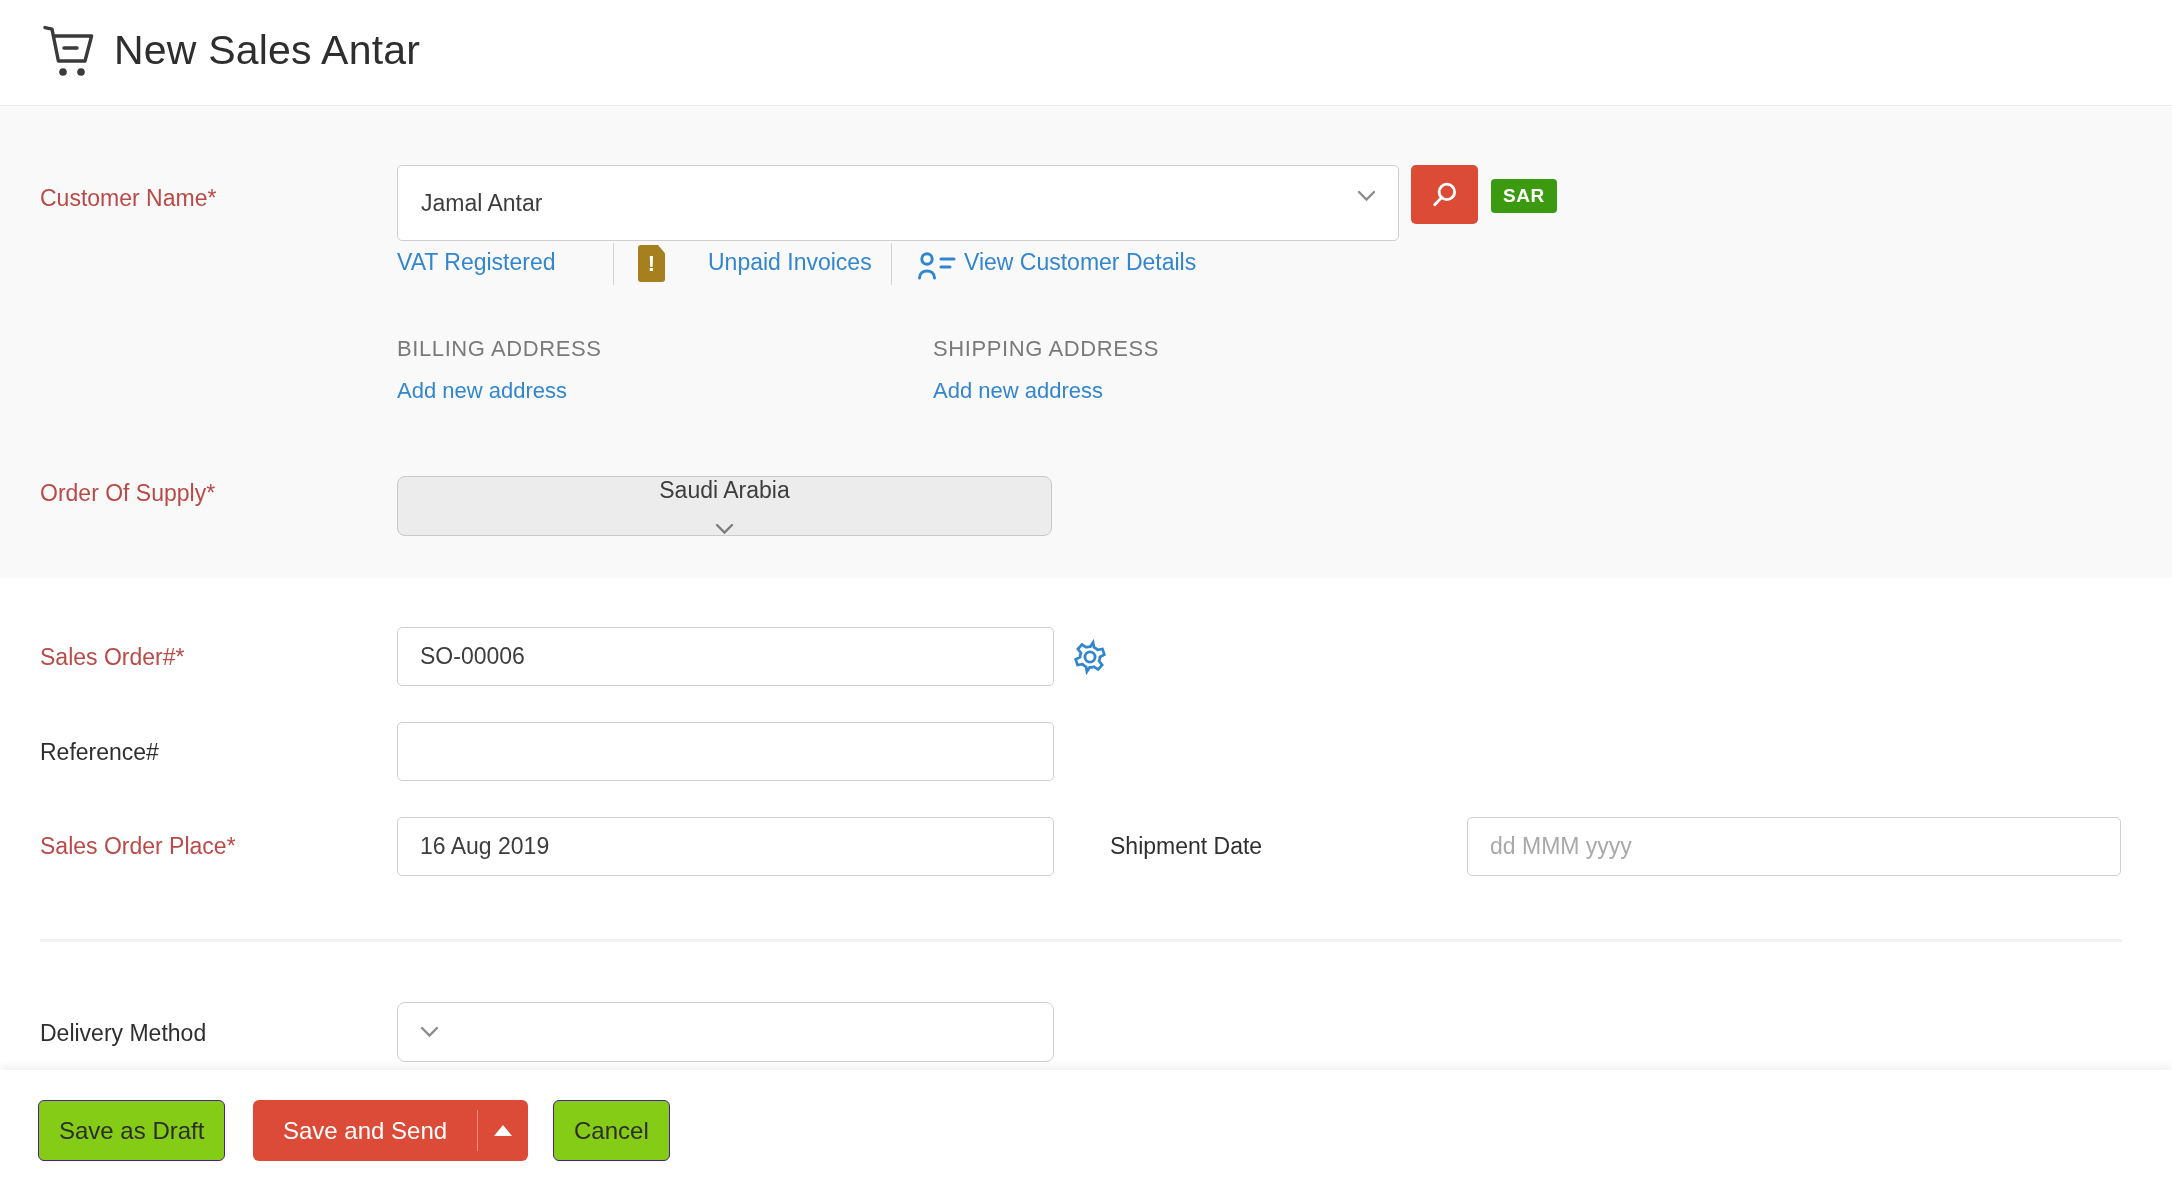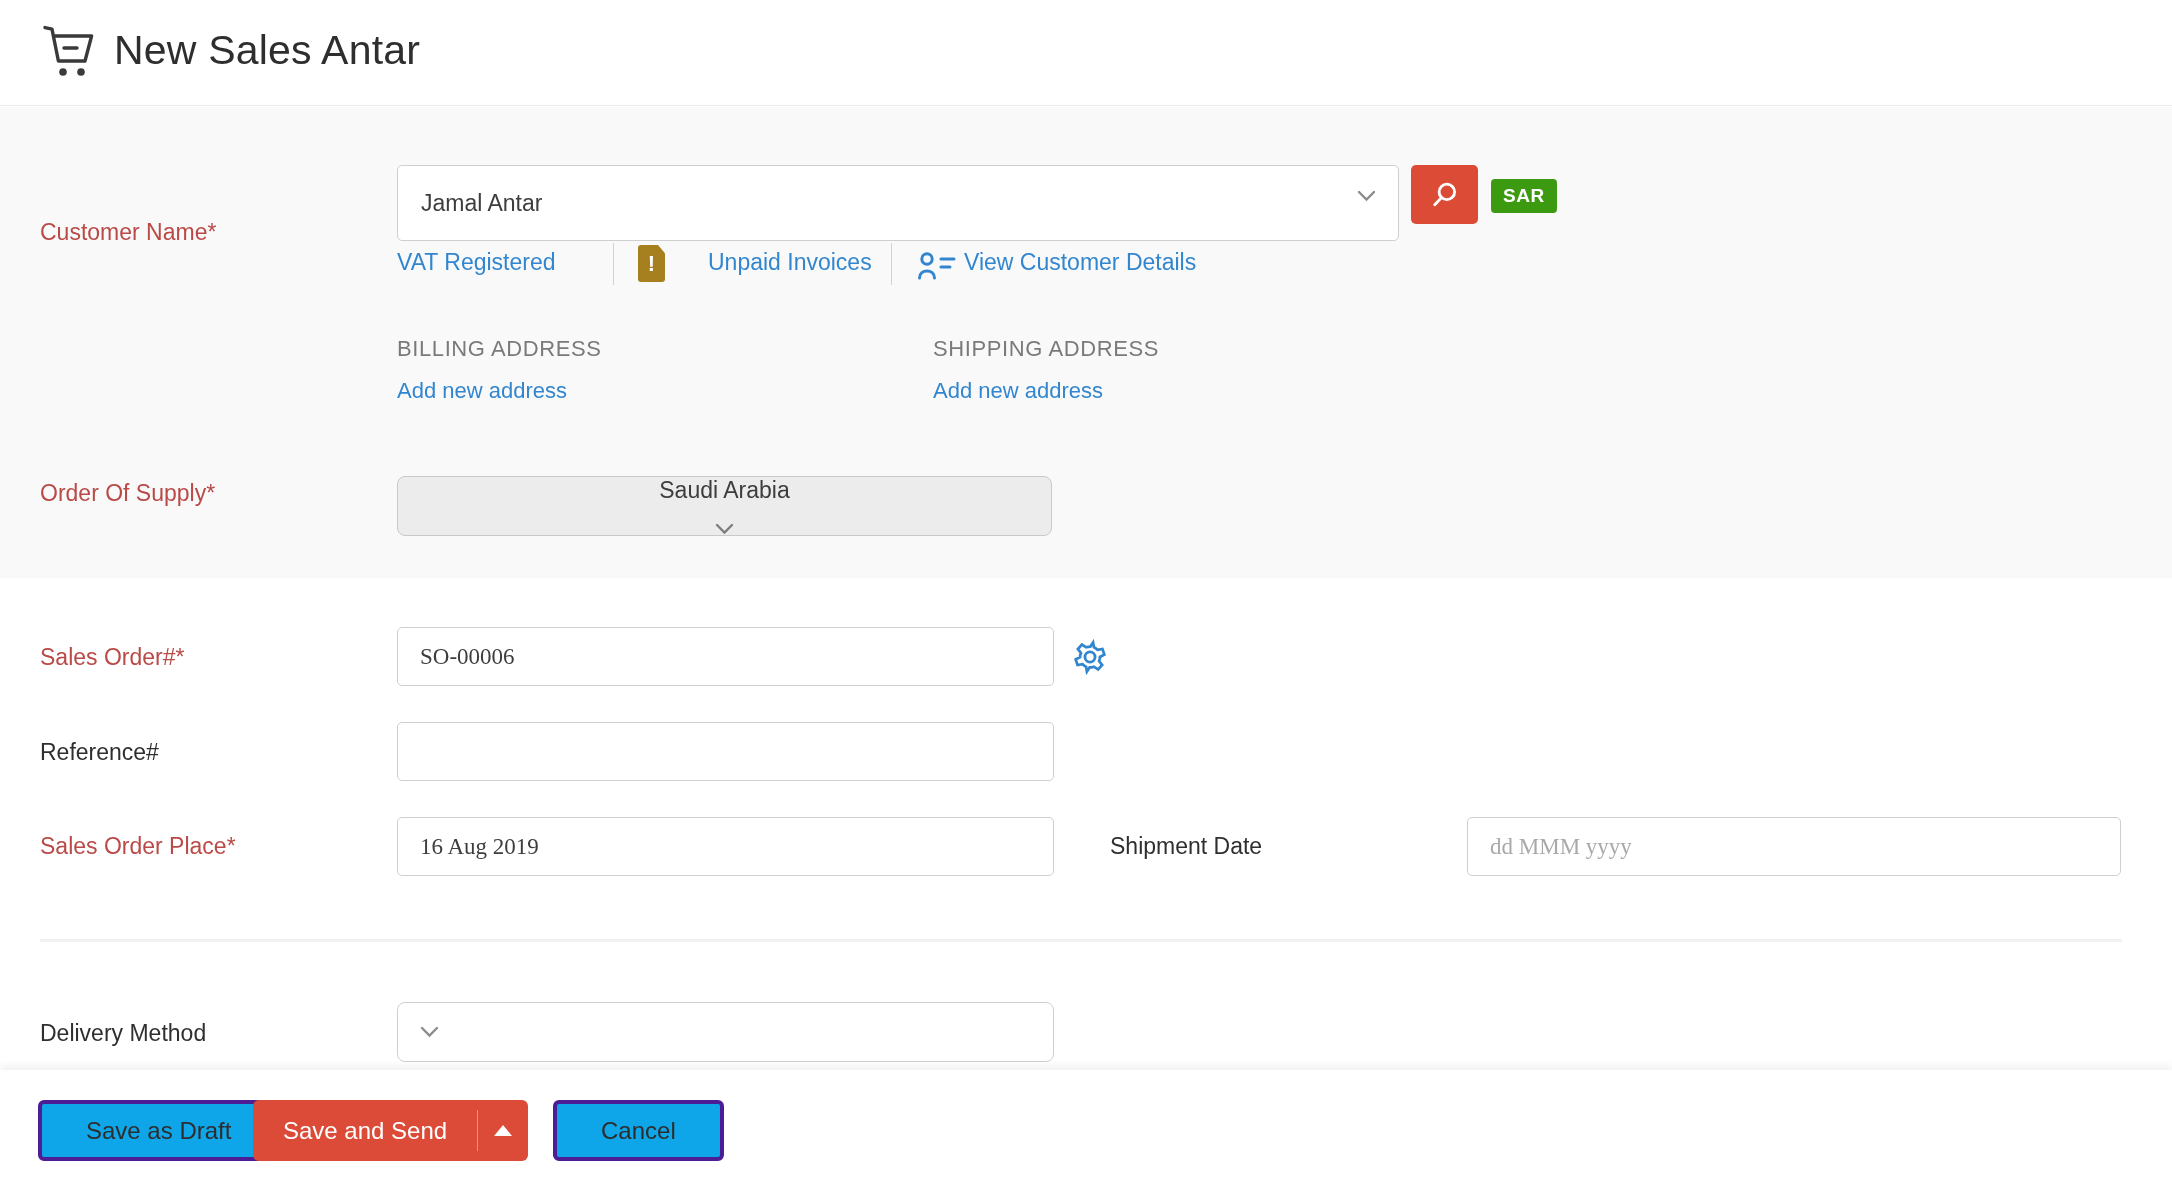--- a/index.html
+++ b/index.html
@@ -40,29 +40,29 @@
     color:#fff;font-size:22px;font-weight:bold;text-align:center;line-height:37px;}
 
   .addr-heading{font-size:22px;color:#7a7a7a;letter-spacing:.6px;}
 
   .fake-select{height:60px;border:1px solid #c9c9c9;border-radius:8px;display:flex;align-items:center;
     justify-content:space-between;padding:0 22px;font-size:23px;cursor:pointer;}
   .pos-select{left:397px;top:476px;width:655px;background:#ececec;color:#3d3d3d;flex-direction:column;}
   .dm-select{left:397px;top:1002px;width:657px;background:#fff;color:#9e9e9e;border-color:#cfcfcf;}
 
   .text-input{height:59px;border:1px solid #cfcfcf;border-radius:5px;background:#fff;outline:none;
-    font-family:Liberation Serif, serif;font-size:23px;color:#3d3d3d;padding:0 22px;}
+    font-family:Liberation Sans, sans-serif;font-size:23px;color:#3d3d3d;padding:0 22px;}
   .text-input::placeholder{color:#a9a9a9;}
 
   .hr-divider{left:40px;top:939px;width:2082px;height:3px;background:#f1f1f1;}
 
   
   .footer-bar{left:0;top:1070px;width:2172px;height:114px;background:#fff;box-shadow:0 -4px 8px rgba(0,0,0,0.06);}
   .btn{height:61px;border-radius:6px;font-family:inherit;font-size:24px;cursor:pointer;}
-  .btn-secondary{background:#0ea5e9;border:4px solid #4c1d95;color:#2d2d2d;padding:0 44px;}
+  .btn-secondary{background:#84cc16;border:1px solid #4c1d95;color:#2d2d2d;padding:0 20px;}
   .btn-split{left:253px;top:1100px;background:#dc4b37;border:none;color:#fff;display:flex;align-items:stretch;padding:0;overflow:hidden;}
   .btn-split .main{display:flex;align-items:center;padding:0 30px;font-size:24px;}
   .btn-split .sep{width:1px;background:rgba(255,255,255,0.38);margin:10px 0;}
   .btn-split .caret-seg{width:50px;display:flex;align-items:center;justify-content:center;}
   .caret-up{width:0;height:0;border-left:9px solid transparent;border-right:9px solid transparent;border-bottom:11px solid #fff;}
 </style>
 </head>
 <body>
 
 <div class="abs app-header">
@@ -70,21 +70,21 @@
     <path d="M1.5 1.8 L5 2.6 L8.2 18.5 L21.5 18.5 L24.8 6 L6 6" fill="none"></path>
     <line x1="11" y1="12" x2="17.5" y2="12"></line>
     <circle cx="10.5" cy="24" r="1.9" fill="#3a3a3a" stroke="none"></circle>
     <circle cx="19.5" cy="24" r="1.9" fill="#3a3a3a" stroke="none"></circle>
   </svg>
   <div class="abs page-title">New Sales Antar</div>
 </div>
 
 <div class="abs customer-section"></div>
 
-<div class="abs field-label required" style="left:40px;top:185px;margin-top:34px;">Customer Name*</div>
+<div class="abs field-label required" style="left:40px;top:185px;">Customer Name*</div>
 
 <div class="abs combobox">
   <input type="text" value="Jamal Antar" style="">
   <svg class="chev" width="19" height="12" viewBox="0 0 19 12" fill="none" stroke="#8c8c8c" stroke-width="2.4" stroke-linecap="round">
       <polyline points="2,2 9.5,9.5 17,2"></polyline>
     </svg>
 </div>
 
 <button class="abs search-btn">
   <svg width="30" height="30" viewBox="0 0 24 24" fill="none" stroke="#ffffff" stroke-width="2.3" stroke-linecap="round">

